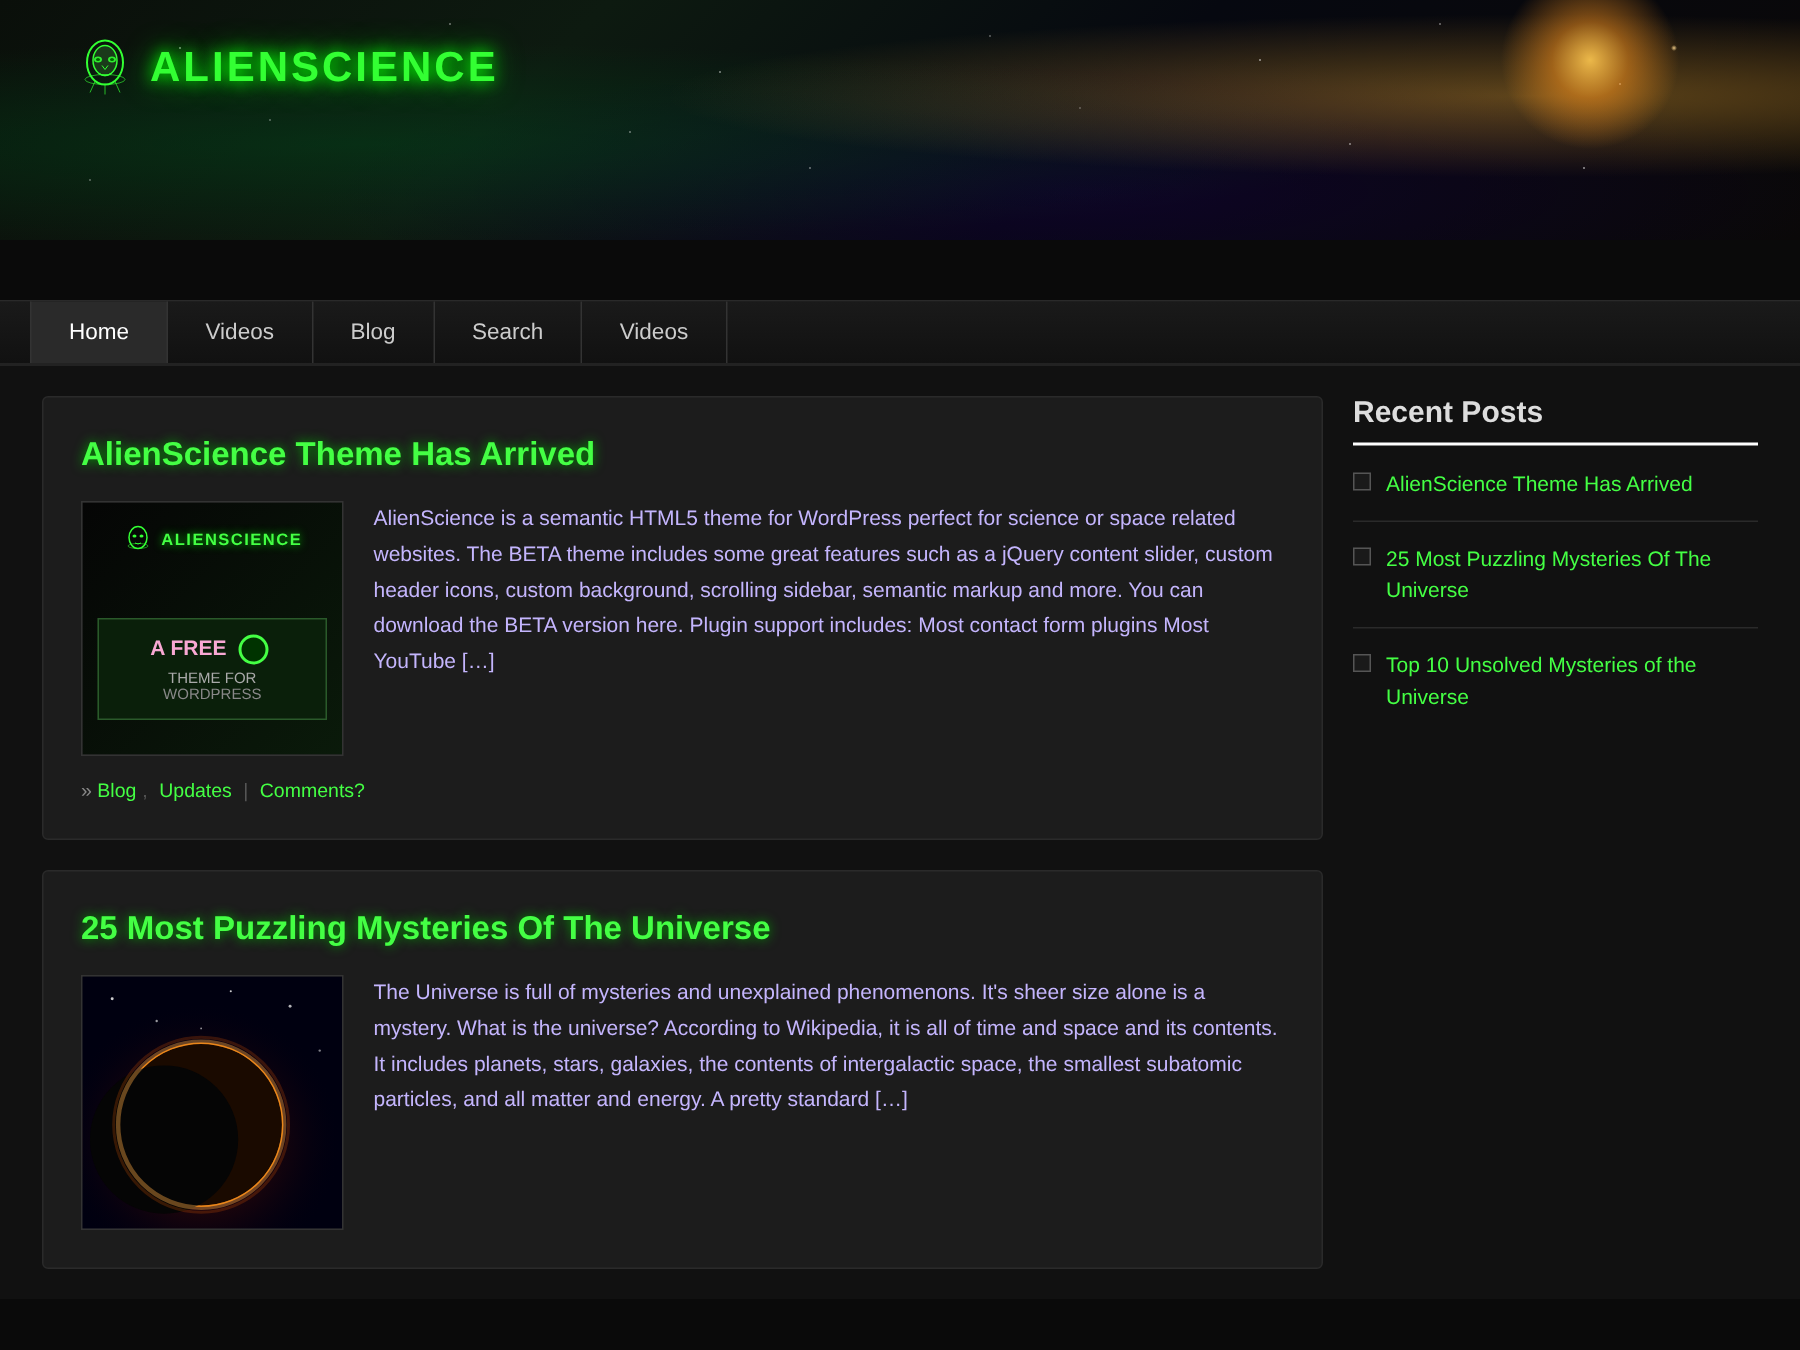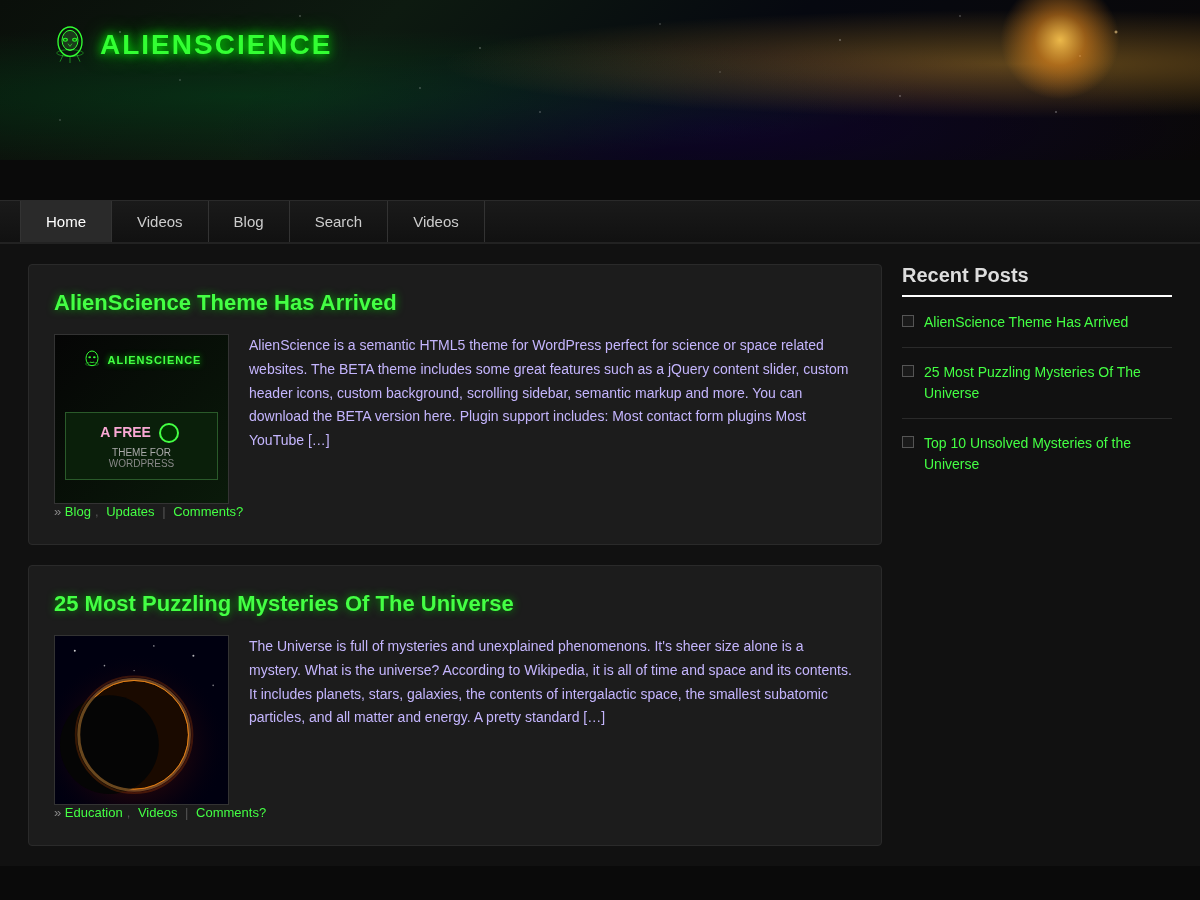--- a/index.html
+++ b/index.html
@@ -192,21 +192,21 @@
     }
 
     .post-excerpt {
       flex: 1;
       font-size: 14px;
       line-height: 1.7;
       color: #c4b5fd;
     }
 
     .post-meta {
-      margin-top: 0;
+      margin-top: 15px;
       font-size: 13px;
       color: #888;
     }
 
     .post-meta a {
       color: #44ff44;
       text-decoration: none;
     }
 
     .post-meta .separator {
@@ -396,27 +396,20 @@
             <circle cx="80" cy="100" r="55" fill="none" stroke="#ff8800" stroke-width="0.5" opacity="0.5"></circle>
 
             <circle cx="55" cy="110" r="50" fill="#050505"></circle>
 
             <circle cx="80" cy="100" r="56" fill="none" stroke="#ffaa44" stroke-width="3" opacity="0.4"></circle>
             <circle cx="80" cy="100" r="59" fill="none" stroke="#ff6600" stroke-width="2" opacity="0.2"></circle>
           </svg>
         </div>
         <p class="post-excerpt">The Universe is full of mysteries and unexplained phenomenons. It's sheer size alone is a mystery. What is the universe? According to Wikipedia, it is all of time and space and its contents. It includes planets, stars, galaxies, the contents of intergalactic space, the smallest subatomic particles, and all matter and energy. A pretty standard […]</p>
       </div>
-      <div class="post-meta">
-        <span>»</span>
-        <a href="#">Education</a><span class="separator">,</span>
-        <a href="#">Videos</a>
-        <span class="separator"> | </span>
-        <a href="#">Comments?</a>
-      </div>
     </div>
 
   </div>
 
   <div id="sidebar">
 
 
     <div>
       <h3 class="sidebar-section-title">Recent Posts</h3>
 

